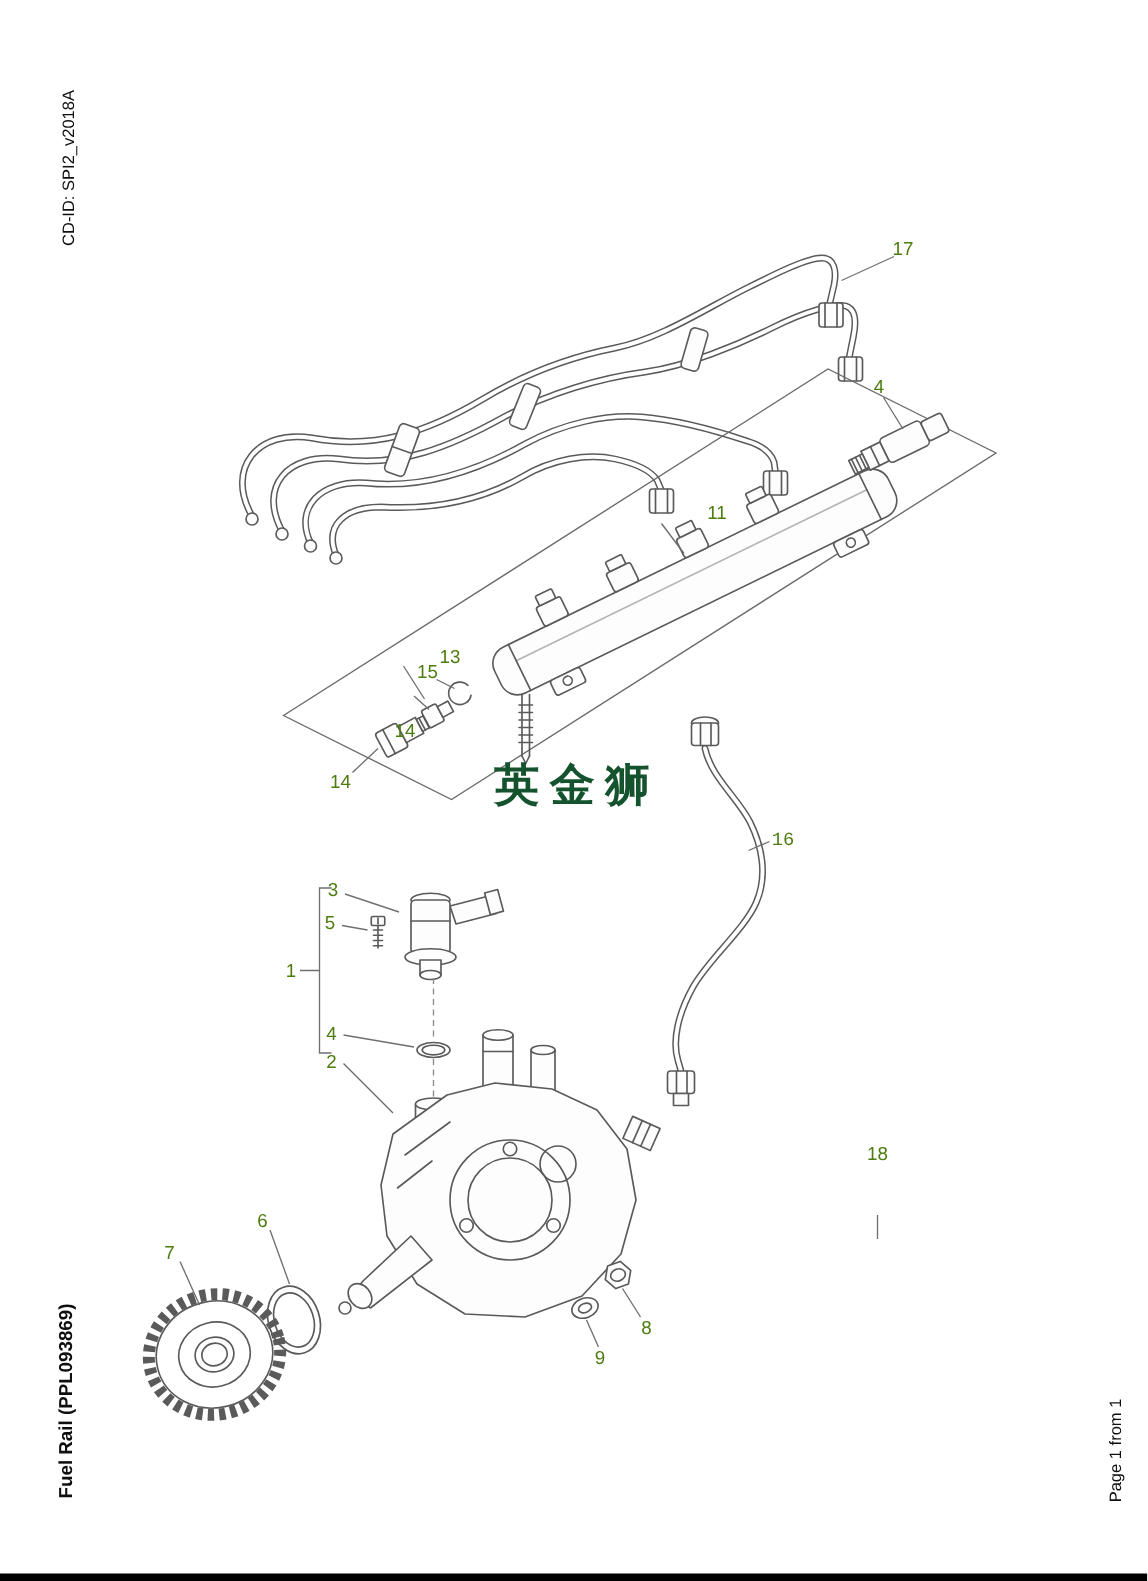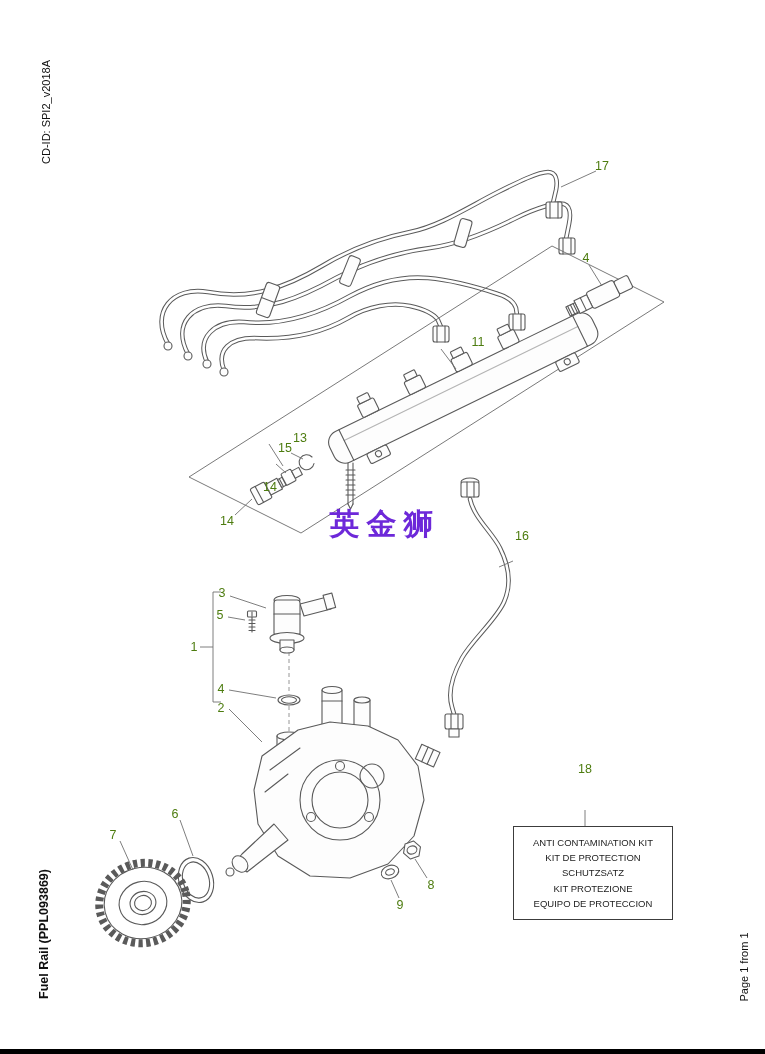--- a/index.html
+++ b/index.html
@@ -231,47 +231,40 @@
       <path class="lead" d="M229,690 L276,698"></path>
       <path class="lead" d="M229,709 L262,742"></path>
       <path class="lead" d="M180,820 L193,856"></path>
       <path class="lead" d="M120,841 L133,870"></path>
       <path class="lead" d="M427,878 L415,859"></path>
       <path class="lead" d="M399,898 L391,880"></path>
       <path class="lead" d="M585,810 L585,826"></path>
     </g>
   </svg>
 
-  <div class="watermark" style="color: #6d28d9;">英金狮</div>
+  <div class="watermark" style="color: #14532d;">英金狮</div>
 
   <span class="callout" style="left:194px;top:647px;">1</span>
   <span class="callout" style="left:221px;top:708px;">2</span>
   <span class="callout" style="left:222px;top:593px;">3</span>
   <span class="callout" style="left:221px;top:689px;">4</span>
   <span class="callout" style="left:220px;top:615px;">5</span>
   <span class="callout" style="left:175px;top:814px;">6</span>
   <span class="callout" style="left:113px;top:835px;">7</span>
   <span class="callout" style="left:431px;top:885px;">8</span>
   <span class="callout" style="left:400px;top:905px;">9</span>
   <span class="callout" style="left:227px;top:521px;">14</span>
   <span class="callout" style="left:438px;top:342px;margin-left:40px;">11</span>
   <span class="callout" style="left:586px;top:258px;">4</span>
   <span class="callout" style="left:264px;top:438px;margin-left:36px;">13</span>
   <span class="callout" style="left:270px;top:459px;margin-top:28px;">14</span>
   <span class="callout" style="left:285px;top:448px;">15</span>
-  <span class="callout" style="left:522px;top:536px;">16</span>
+  <span class="callout" style="left:522px;top:560px;font-family:Liberation Mono, monospace;">16</span>
   <span class="callout" style="left:602px;top:166px;">17</span>
   <span class="callout" style="left:585px;top:769px;">18</span>
 
-  <div class="kit-box">
-    <div>ANTI CONTAMINATION KIT</div>
-    <div>KIT DE PROTECTION</div>
-    <div>SCHUTZSATZ</div>
-    <div>KIT PROTEZIONE</div>
-    <div>EQUIPO DE PROTECCION</div>
-  </div>
 
   <div class="vtext vt-cdid">CD-ID: SPI2_v2018A</div>
   <div class="vtext vt-title">Fuel Rail (PPL093869)</div>
   <div class="vtext vt-page">Page 1 from 1</div>
 
   <div class="bottom-bar"></div>
 </div>
 
 </body></html>

